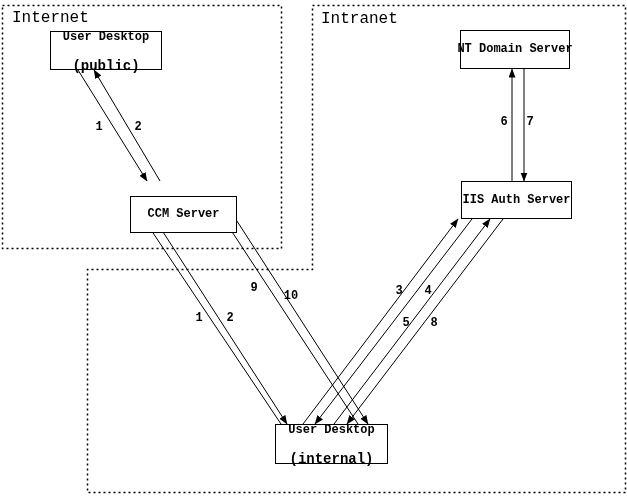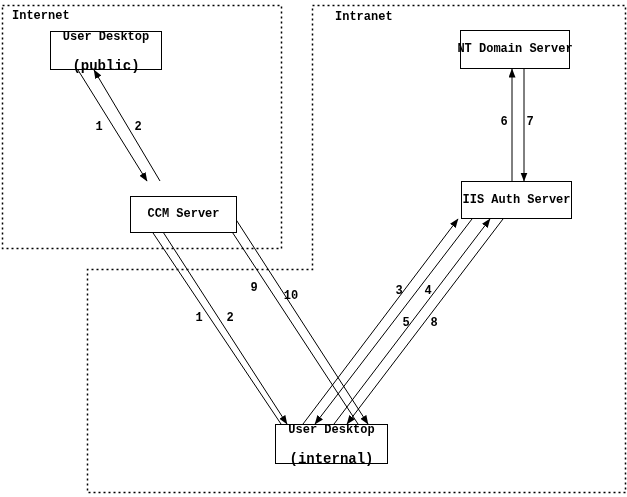--- a/index.html
+++ b/index.html
@@ -32,22 +32,22 @@
     white-space: nowrap;
   }
   .node .subtitle {
     font-size: 14px;
     font-weight: bold;
     line-height: 10px;
     white-space: nowrap;
   }
   .zone-label {
     position: absolute;
-    font-size: 12px;
-    font-weight: bold;
+    font-size: 16px;
+    font-weight: normal;
     white-space: nowrap;
   }
   .edge-label {
     position: absolute;
     font-size: 12px;
     font-weight: bold;
     transform: translate(-50%, -50%);
     white-space: nowrap;
   }
 </style>
@@ -79,21 +79,21 @@
     <line x1="472" y1="219" x2="315" y2="424" stroke="#000000" stroke-width="1" marker-end="url(#arw)"></line>
 
     <line x1="334" y1="424" x2="490" y2="219" stroke="#000000" stroke-width="1" marker-end="url(#arw)"></line>
     <line x1="503" y1="219" x2="347" y2="424" stroke="#000000" stroke-width="1" marker-end="url(#arw)"></line>
 
     <line x1="512" y1="181" x2="512" y2="69" stroke="#000000" stroke-width="1" marker-end="url(#arw)"></line>
     <line x1="524" y1="69" x2="524" y2="181" stroke="#000000" stroke-width="1" marker-end="url(#arw)"></line>
   </svg>
 
   <div class="zone-label" style="left:12px; top:9px;">Internet</div>
-  <div class="zone-label" style="left:335px; top:10px;">Intranet</div>
+  <div class="zone-label" style="left:321px; top:10px;">Intranet</div>
 
   <div class="node" style="left:50px; top:31px; width:112px; height:39px;">
     <div class="title">User Desktop</div>
     <div class="subtitle">(public)</div>
   </div>
 
   <div class="node" style="left:130px; top:196px; width:107px; height:37px;">
     <div class="title">CCM Server</div>
   </div>
 

